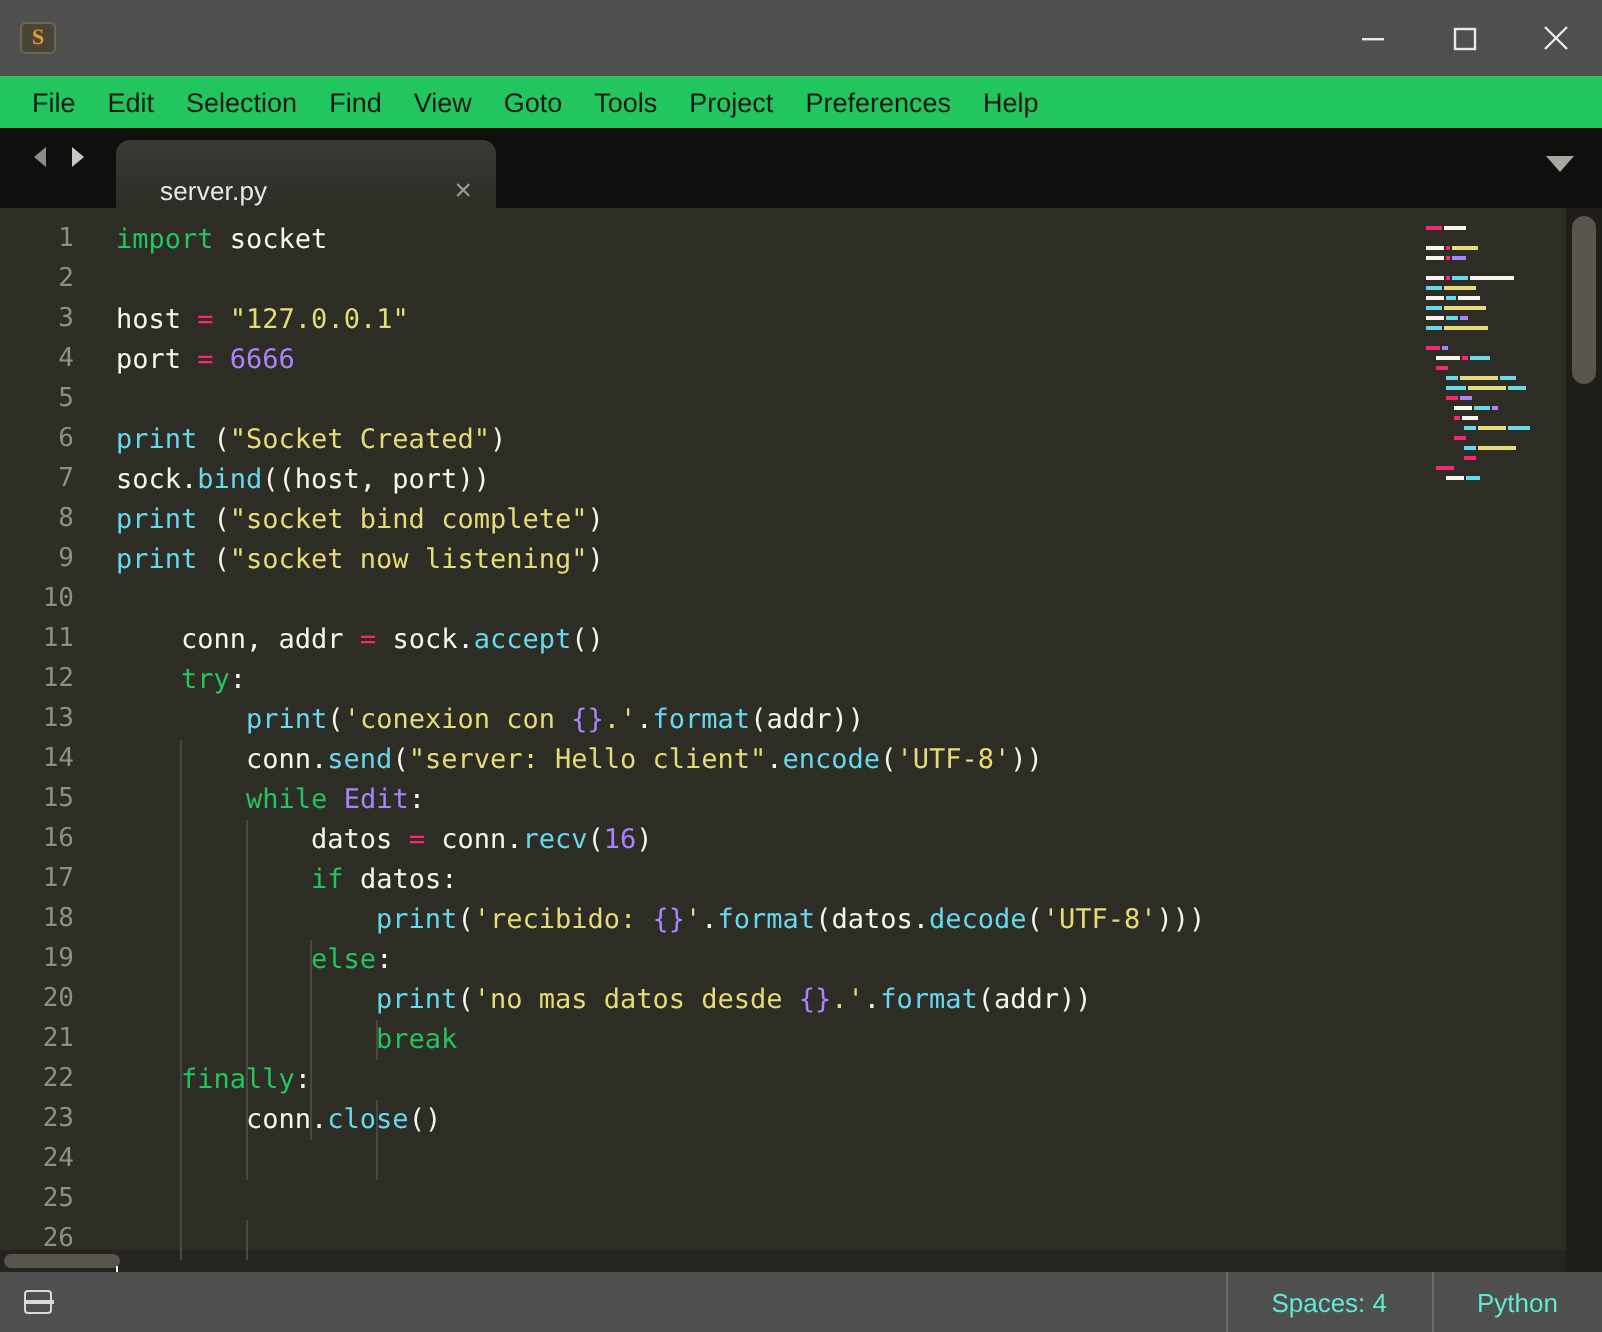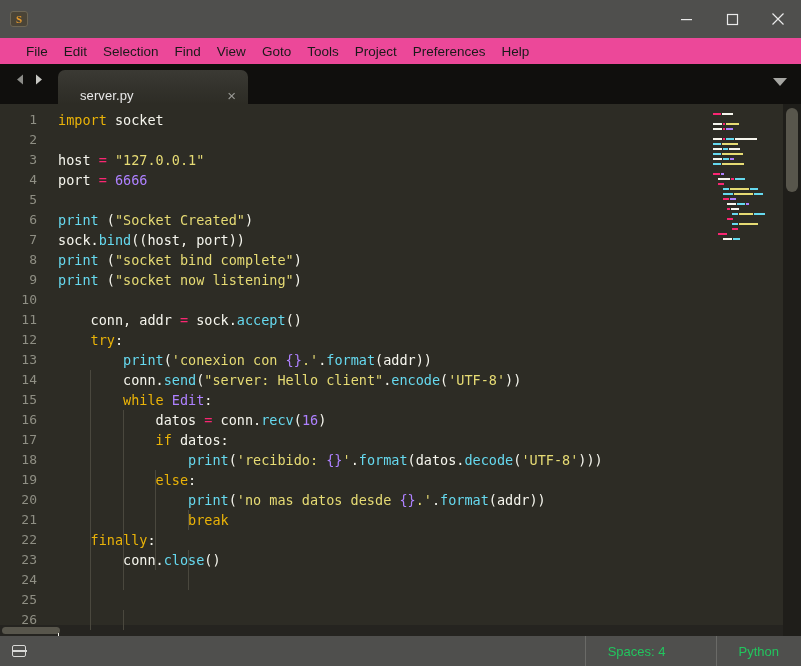--- a/index.html
+++ b/index.html
@@ -27,22 +27,22 @@
     color:#f2f2f2; font-size:14.5px; letter-spacing:.1px; white-space:nowrap;
   }
   .wincontrols { margin-left:auto; display:flex; height:38px; }
   .wc {
     width:46px; height:38px; display:flex; align-items:center; justify-content:center;
   }
   .wc svg { display:block; }
 
   
   .menubar {
-    height:26px; flex:0 0 26px; background:#ec4899; display:flex; align-items:center;
-    padding-left:18px;
+    height:26px; flex:0 0 26px; background:#22c55e; display:flex; align-items:center;
+    padding-left:8px;
   }
   .menu-item {
     font-size:13.5px; color:#1a1a1a; padding:3px 8px; white-space:nowrap;
     font-family:"Liberation Sans", sans-serif;
   }
 
   
   .tabbar {
     height:40px; flex:0 0 40px; background:#100f0d; display:flex; align-items:flex-end;
     position:relative;
@@ -84,21 +84,21 @@
   .code .cl {
     height:20px; line-height:20px; font-size:13.5px; white-space:pre;
     padding-left:12px; font-family:"DejaVu Sans Mono", monospace; color:#f6f6ee;
     position:relative; z-index:2;
   }
   
   .guides { position:absolute; left:0; top:0; bottom:0; width:100%; z-index:1; }
   .guide { position:absolute; width:1px; background:#4a483e; }
 
   
-  .kw  { color:#eab308; }        
+  .kw  { color:#22c55e; }        
   .str { color:#e6db74; }        
   .num { color:#ae81ff; }        
   .fn  { color:#66d9ef; }        
   .op  { color:#f92672; }        
   .pl  { color:#ae81ff; }        
   .id  { color:#f6f6ee; }        
 
   
   .caret {
     position:absolute; width:1px; height:15px; background:#f6f6ee; z-index:3;
@@ -139,23 +139,22 @@
     border:1.5px solid #d8d8d6; border-radius:2px; position:relative;
   }
   .sb-icon:after {
     content:""; position:absolute; left:-1.5px; right:-1.5px; top:4px;
     height:1.5px; background:#d8d8d6;
   }
   .sb-text { color:#7dd3fc; font-size:10px;margin-top:48px; }
   .sb-right { margin-left:auto; display:flex; height:30px; align-items:stretch; }
   .sb-cell {
     display:flex; align-items:center; justify-content:center;
-    border-left:1px solid #6a6a67; padding:0 22px; color:#22c55e; font-size:13px;
+    border-left:1px solid #6a6a67; padding:0 22px; color:#5eead4; font-size:13px;
     white-space:nowrap;
-    margin-left:28px;
   }
 </style>
 </head>
 <body>
 
 <div id="app">
 
   <div class="titlebar">
     <div class="app-icon">S</div>
     <div class="wincontrols">

